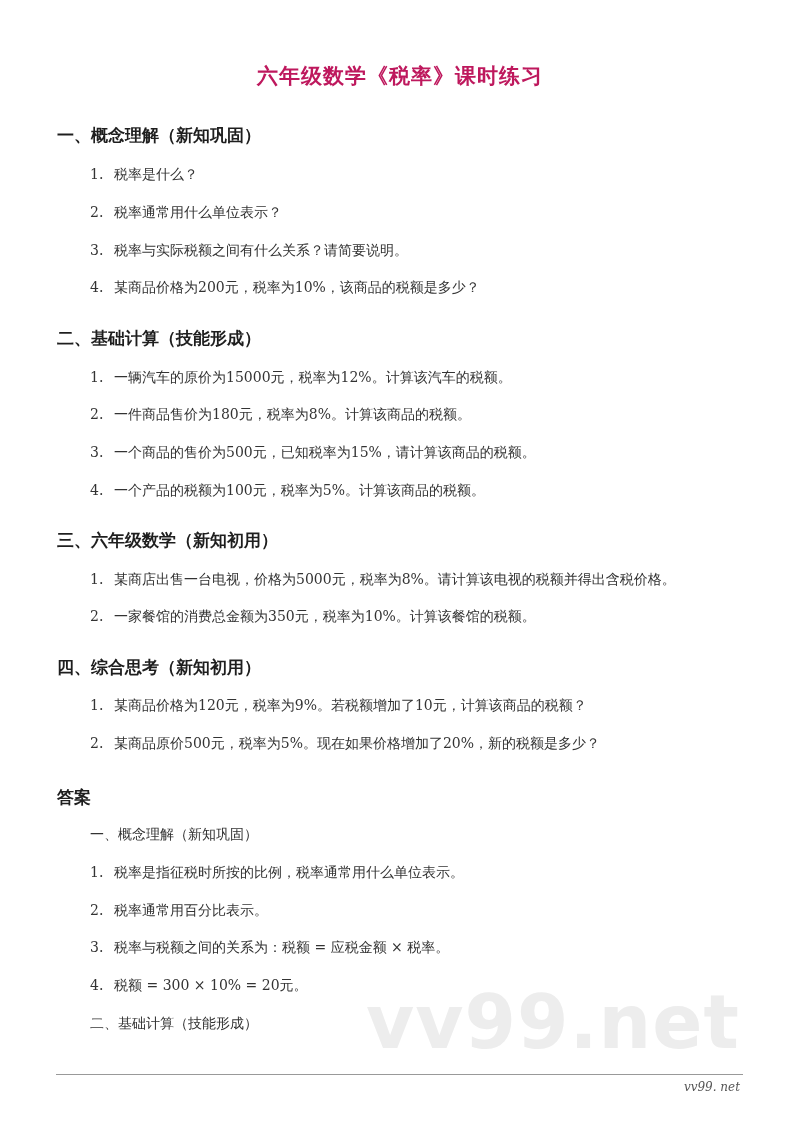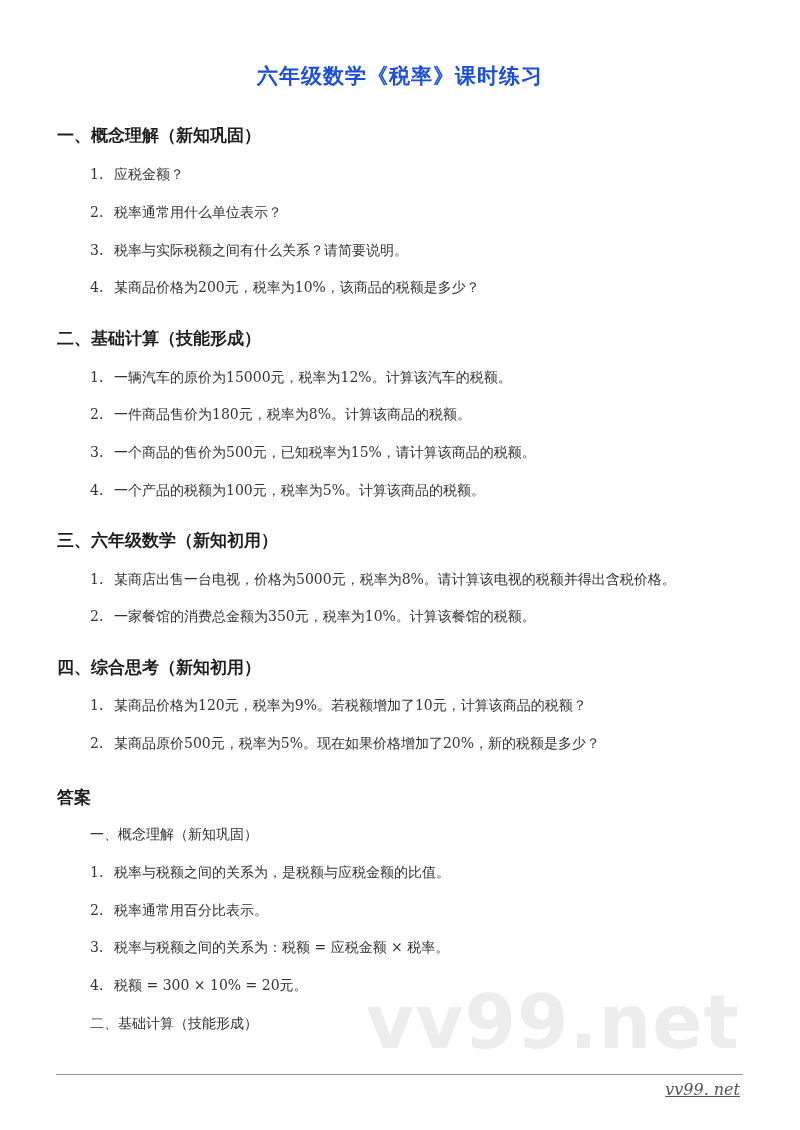--- a/index.html
+++ b/index.html
@@ -1,57 +1,57 @@
 <!DOCTYPE html>
 <html><head>
 <meta charset="utf-8">
 <style>
   html, body { margin:0; padding:0; background:#ffffff; }
   body { width:800px; height:1130px; position:relative; overflow:hidden;
          font-family:"DejaVu Serif","Liberation Serif",serif; color:#2a2a2a; }
   .title { position:absolute; top:62px; left:0; width:800px; text-align:center;
-           font-family:Liberation Mono, monospace; font-size:21px; font-weight:bold; color:#1d4ed8; letter-spacing:1px; }
+           font-family:Liberation Mono, monospace; font-size:21px; font-weight:bold; color:#be185d; letter-spacing:1px; }
   .h2 { position:absolute; left:57px; font-family:"DejaVu Sans","Liberation Sans",sans-serif;
         font-size:17px; font-weight:bold; color:#1e1e1e; }
   .item { position:absolute; left:90px; font-size:14px; color:#333; white-space:nowrap; }
   .item .num { display:inline-block; width:24px; }
   .ans-sub { position:absolute; left:90px; font-size:14px; color:#333; }
   .watermark { position:absolute; left:366px; top:985px; font-family:"DejaVu Sans","Liberation Sans",sans-serif;
                font-weight:bold; font-size:74px; color:#ededed; letter-spacing:1px; line-height:1; }
   .footer-rule { position:absolute; left:56px; top:1074px; width:687px; height:1px; background:#999; }
-  .footer-text { position:absolute; right:60px; top:1080px; font-size:16px; font-style:italic; color:#555;text-decoration:underline; }
+  .footer-text { position:absolute; right:60px; top:1080px; font-size:12px; font-style:italic; color:#555; }
 </style>
 </head>
 <body>
 
 <div class="title">六年级数学《税率》课时练习</div>
 
 <div class="h2" style="top:124px">一、概念理解（新知巩固）</div>
-<div class="item" style="top:166px"><span class="num">1.</span><span>应税金额？</span></div>
+<div class="item" style="top:166px"><span class="num">1.</span><span>税率是什么？</span></div>
 <div class="item" style="top:204px"><span class="num">2.</span><span>税率通常用什么单位表示？</span></div>
 <div class="item" style="top:242px"><span class="num">3.</span><span>税率与实际税额之间有什么关系？请简要说明。</span></div>
 <div class="item" style="top:279px"><span class="num">4.</span><span>某商品价格为200元，税率为10%，该商品的税额是多少？</span></div>
 
 <div class="h2" style="top:327px">二、基础计算（技能形成）</div>
 <div class="item" style="top:369px"><span class="num">1.</span><span>一辆汽车的原价为15000元，税率为12%。计算该汽车的税额。</span></div>
 <div class="item" style="top:406px"><span class="num">2.</span><span>一件商品售价为180元，税率为8%。计算该商品的税额。</span></div>
 <div class="item" style="top:444px"><span class="num">3.</span><span>一个商品的售价为500元，已知税率为15%，请计算该商品的税额。</span></div>
 <div class="item" style="top:482px"><span class="num">4.</span><span>一个产品的税额为100元，税率为5%。计算该商品的税额。</span></div>
 
 <div class="h2" style="top:529px">三、六年级数学（新知初用）</div>
 <div class="item" style="top:571px"><span class="num">1.</span><span>某商店出售一台电视，价格为5000元，税率为8%。请计算该电视的税额并得出含税价格。</span></div>
 <div class="item" style="top:608px"><span class="num">2.</span><span>一家餐馆的消费总金额为350元，税率为10%。计算该餐馆的税额。</span></div>
 
 <div class="h2" style="top:656px">四、综合思考（新知初用）</div>
 <div class="item" style="top:697px"><span class="num">1.</span><span>某商品价格为120元，税率为9%。若税额增加了10元，计算该商品的税额？</span></div>
 <div class="item" style="top:735px"><span class="num">2.</span><span>某商品原价500元，税率为5%。现在如果价格增加了20%，新的税额是多少？</span></div>
 
 <div class="h2" style="top:786px">答案</div>
 <div class="ans-sub" style="top:826px">一、概念理解（新知巩固）</div>
-<div class="item" style="top:864px"><span class="num">1.</span><span>税率与税额之间的关系为，是税额与应税金额的比值。</span></div>
+<div class="item" style="top:864px"><span class="num">1.</span><span>税率是指征税时所按的比例，税率通常用什么单位表示。</span></div>
 <div class="item" style="top:902px"><span class="num">2.</span><span>税率通常用百分比表示。</span></div>
 <div class="item" style="top:939px"><span class="num">3.</span><span>税率与税额之间的关系为：税额 = 应税金额 × 税率。</span></div>
 <div class="item" style="top:977px"><span class="num">4.</span><span>税额 = 300 × 10% = 20元。</span></div>
 <div class="ans-sub" style="top:1015px">二、基础计算（技能形成）</div>
 
 <div class="watermark">vv99.net</div>
 <div class="footer-rule"></div>
 <div class="footer-text">vv99. net</div>
 
 </body></html>

